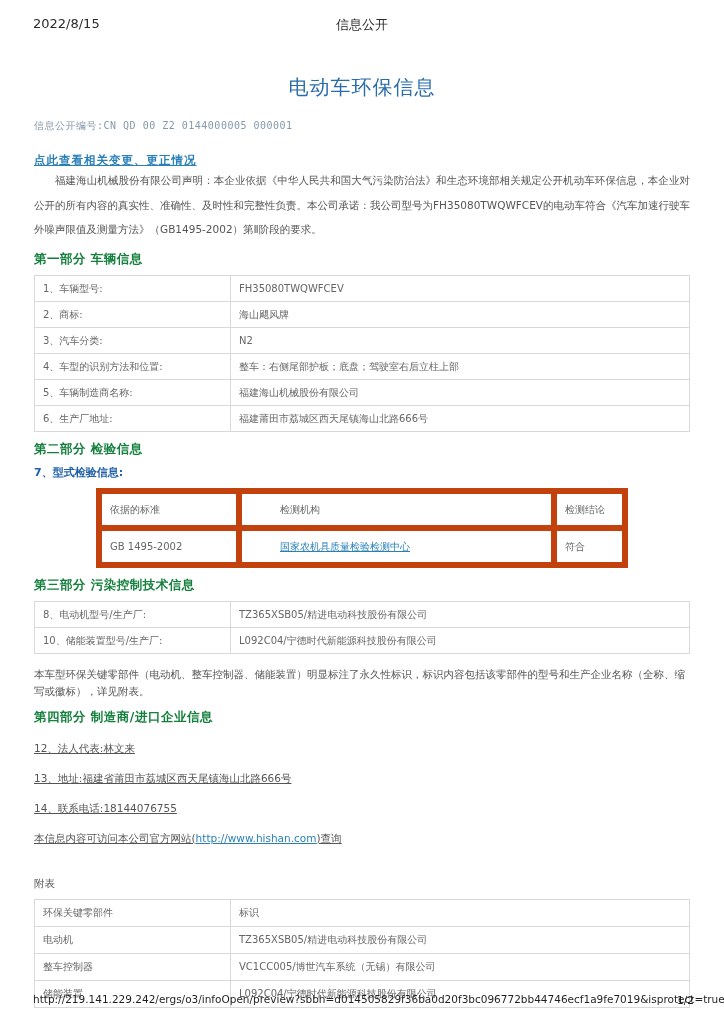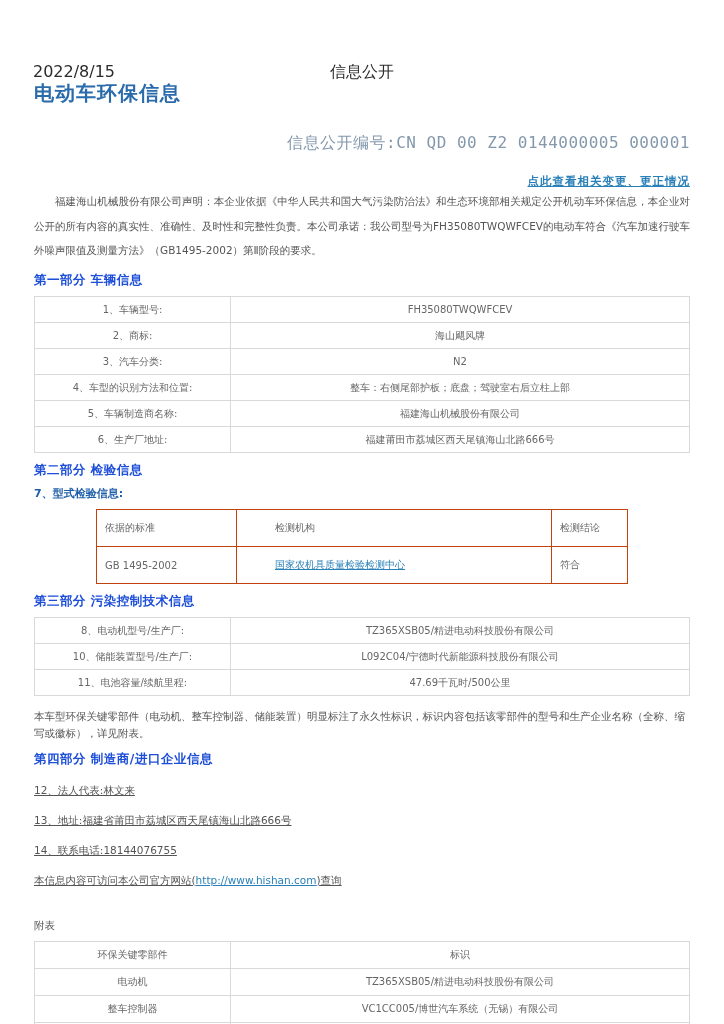--- a/index.html
+++ b/index.html
@@ -8,76 +8,76 @@
     width: 724px; height: 1024px;
     font-family: "DejaVu Sans", "Liberation Sans", sans-serif;
     position: relative; overflow: hidden;
     color: #555;
   }
   .page { width: 724px; height: 1024px; position: relative; }
 
   
   .print-header {
     position: relative; padding-top: 18px; height: 34px;
-    font-size: 16px; color: #2b2b2b; margin-top: 46px;
+    font-size: 13px; color: #2b2b2b;
   }
   .print-header .date { position: absolute; left: 33px; top: 16px; }
   .print-header .center { position: absolute; left: 0; right: 0; top: 16px; text-align: center; }
 
   .content { padding: 0 34px; }
 
   h1.doc-title {
-    
-    color: #2a6cab; font-size: 20px; font-weight: bold;
+    margin-top: 40px; text-align: center;
+    color: #2a6cab; font-size: 20px; font-weight: normal;
     letter-spacing: 1px;
   }
   .disclosure-no {
-    margin-top: 26px; text-align: right;
+    margin-top: 18px; text-align: left;
     font-family: "DejaVu Sans Mono", "Liberation Mono", monospace;
-    font-size: 16px; color: #8498ac; letter-spacing: 0.5px;
-  }
-  .change-link-wrap { margin-top: 16px; text-align: right; }
+    font-size: 10px; color: #8498ac; letter-spacing: 0.5px;
+  }
+  .change-link-wrap { margin-top: 16px; text-align: left; }
   a.link {
     color: #2980b9; text-decoration: underline; cursor: pointer;
   }
   .change-link-wrap a { font-size: 11.5px; font-weight: 600; letter-spacing: 1px; }
 
   p.statement {
     margin-top: 0; text-indent: 2em;
     font-size: 10.5px; line-height: 2.35; color: #555;
     text-align: justify;
   }
 
   h2.part-heading {
     margin-top: 9px; margin-bottom: 7px;
-    color: #1d4ed8; font-size: 12.5px; font-weight: bold;
+    color: #15803d; font-size: 12.5px; font-weight: bold;
     letter-spacing: 0.5px;
   }
   .item7 {
     color: #1f5fa9; font-size: 11px; font-weight: bold;
     margin: 2px 0 8px 0;
   }
 
   table.info-table {
     width: 100%; border-collapse: collapse;
-    font-size: 10px; color: #666; table-layout: fixed; text-align: center;
+    font-size: 10px; color: #666; table-layout: fixed;
   }
   table.info-table td {
     border: 1px solid #d9d9d9; height: 26px;
     padding: 2px 8px; vertical-align: middle;
     overflow: hidden; white-space: nowrap;
   }
   table.info-table td.label-col { width: 196px; }
 
   table.check-table {
     margin-left: 62px; width: 532px; border-collapse: collapse;
     font-size: 10px; color: #666; table-layout: fixed;
   }
   table.check-table td {
-    border: 1px solid #c2410c; height: 37px;
+    border: 6px solid #c2410c; height: 37px;
     padding: 2px 8px; vertical-align: middle;
   }
   table.check-table td.c1 { width: 140px; }
   table.check-table td.c2 { width: 315px; padding-left: 38px; }
   table.check-table a { font-size: 10px; }
 
   p.note {
     margin-top: 12px; font-size: 10.5px; color: #555; line-height: 1.6;
   }
   .plain-line { font-size: 10.5px; color: #555; margin-top: 16px; text-decoration: underline; }
@@ -171,24 +171,20 @@
     <table class="info-table">
       <tbody>
         <tr>
           <td class="label-col">8、电动机型号/生产厂:</td>
           <td>TZ365XSB05/精进电动科技股份有限公司</td>
         </tr>
         <tr>
           <td class="label-col">10、储能装置型号/生产厂:</td>
           <td>L092C04/宁德时代新能源科技股份有限公司</td>
         </tr>
-        <tr>
-          <td class="label-col">11、电池容量/续航里程:</td>
-          <td>47.69千瓦时/500公里</td>
-        </tr>
       </tbody>
     </table>
 
     <p class="note">本车型环保关键零部件（电动机、整车控制器、储能装置）明显标注了永久性标识，标识内容包括该零部件的型号和生产企业名称（全称、缩写或徽标），详见附表。</p>
 
     <h2 class="part-heading">第四部分 制造商/进口企业信息</h2>
 
     <div class="plain-line">12、法人代表:林文来</div>
     <div class="plain-line">13、地址:福建省莆田市荔城区西天尾镇海山北路666号</div>
     <div class="plain-line">14、联系电话:18144076755</div>

